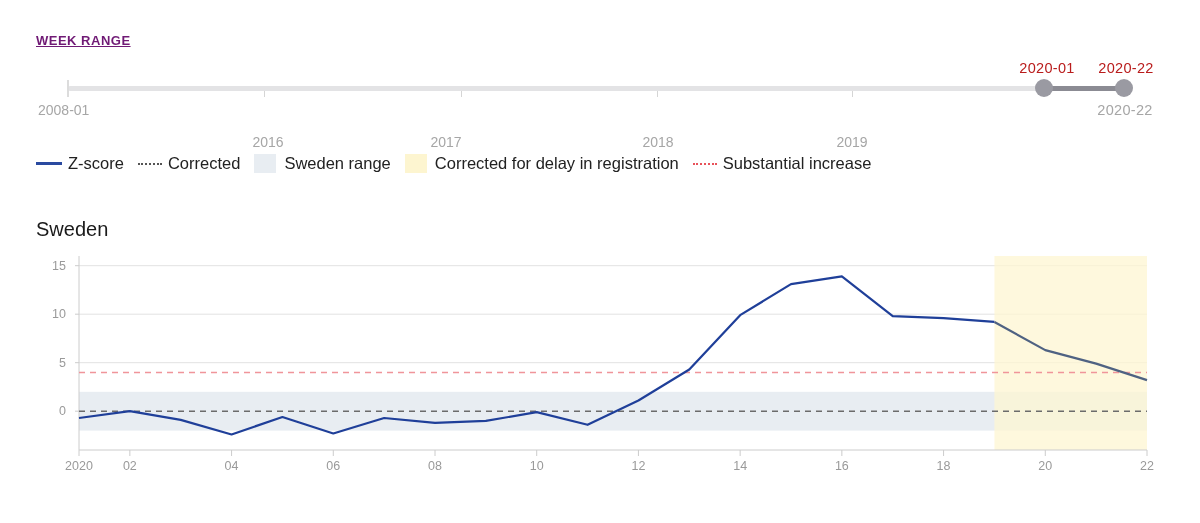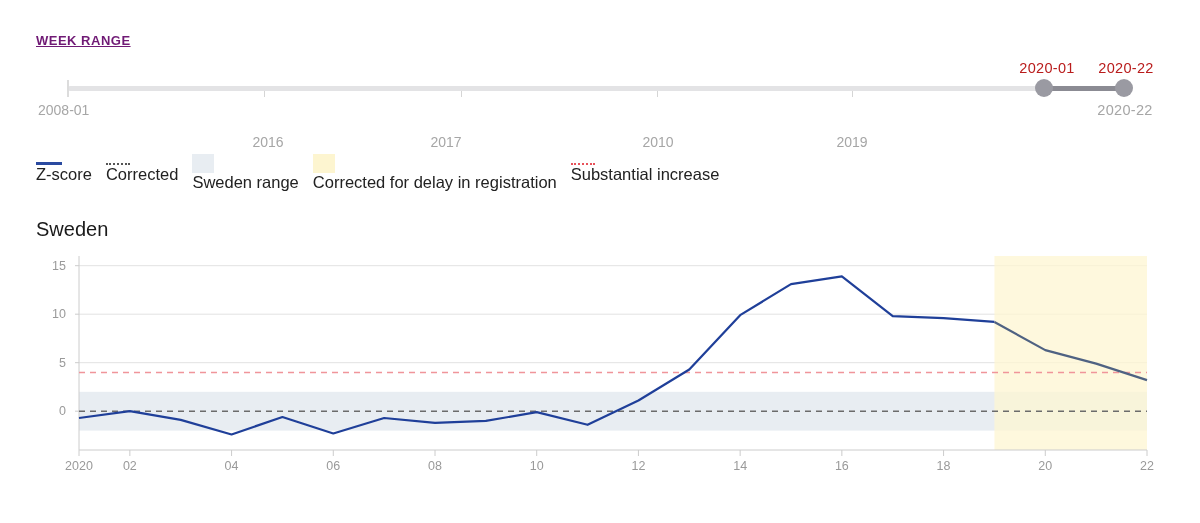--- a/index.html
+++ b/index.html
@@ -11,21 +11,21 @@
   .slider-start-tick { left: 67px; top: 80px; width: 2px; height: 17px; background: #dcdcdc; }
   .slider-selected { left: 1044px; top: 86px; width: 80px; height: 5px; background: #8b8b93; }
   .slider-handle { width: 18px; height: 18px; border-radius: 50%; background: #9a9aa2; top: 79px; }
   .slider-tick { width: 1px; height: 6px; background: #d5d5d5; top: 91px; }
   .slider-label { font-size: 14px; color: #a6a6a6; top: 98px; transform: translateX(-50%); margin-top: 36px; }
   .slider-label-start { left: 38px; top: 102px; font-size: 14px; color: #a6a6a6; }
   .slider-value { font-size: 14.5px; color: #b91c1c; top: 60px; transform: translateX(-50%); letter-spacing: 0.3px; }
   .slider-end-label { left: 1125px; top: 102px; font-size: 14.5px; color: #a6a6a6; transform: translateX(-50%); letter-spacing: 0.3px; }
 
   .legend { left: 36px; top: 154px; display: flex; align-items: center; font-size: 16.5px; color: #222; white-space: nowrap; }
-  .legend-item { display: flex; align-items: flex-start; margin-right: 14px; flex-direction: column; }
+  .legend-item { display: flex; align-items: center; margin-right: 14px; }
   .legend-swatch-line { width: 26px; height: 3px; background: #2a4aa0; margin-right: 6px; }
   .legend-swatch-dots { width: 24px; height: 0; border-top: 2px dotted #555; margin-right: 6px; }
   .legend-swatch-dots.red { border-top-color: #e8525a; }
   .legend-swatch-box { width: 22px; height: 19px; margin-right: 8px; }
 
   .chart-title { left: 36px; top: 218px; font-size: 20px; font-weight: 400; color: #1a1a1a; }
   svg.chart { position: absolute; left: 0; top: 0; }
   .tick-text { font-family: "Liberation Sans", "DejaVu Sans", sans-serif; font-size: 12.5px; fill: #9a9a9a; }
 </style>
 </head>
@@ -34,21 +34,21 @@
 <div class="abs range-title">WEEK RANGE</div>
 <div class="abs slider-track"></div>
 <div class="abs slider-start-tick"></div>
 <div class="abs slider-tick" style="left:264px"></div>
 <div class="abs slider-tick" style="left:461px"></div>
 <div class="abs slider-tick" style="left:657px"></div>
 <div class="abs slider-tick" style="left:852px"></div>
 <div class="abs slider-label-start">2008-01</div>
 <div class="abs slider-label" style="left:268px">2016</div>
 <div class="abs slider-label" style="left:446px">2017</div>
-<div class="abs slider-label" style="left:658px">2010</div>
+<div class="abs slider-label" style="left:658px">2018</div>
 <div class="abs slider-label" style="left:852px">2019</div>
 <div class="abs slider-selected"></div>
 <div class="abs slider-handle" style="left:1035px"></div>
 <div class="abs slider-handle" style="left:1115px"></div>
 <div class="abs slider-value" style="left:1047px">2020-01</div>
 <div class="abs slider-value" style="left:1126px">2020-22</div>
 <div class="abs slider-end-label">2020-22</div>
 
 <div class="abs legend">
   <div class="legend-item">

